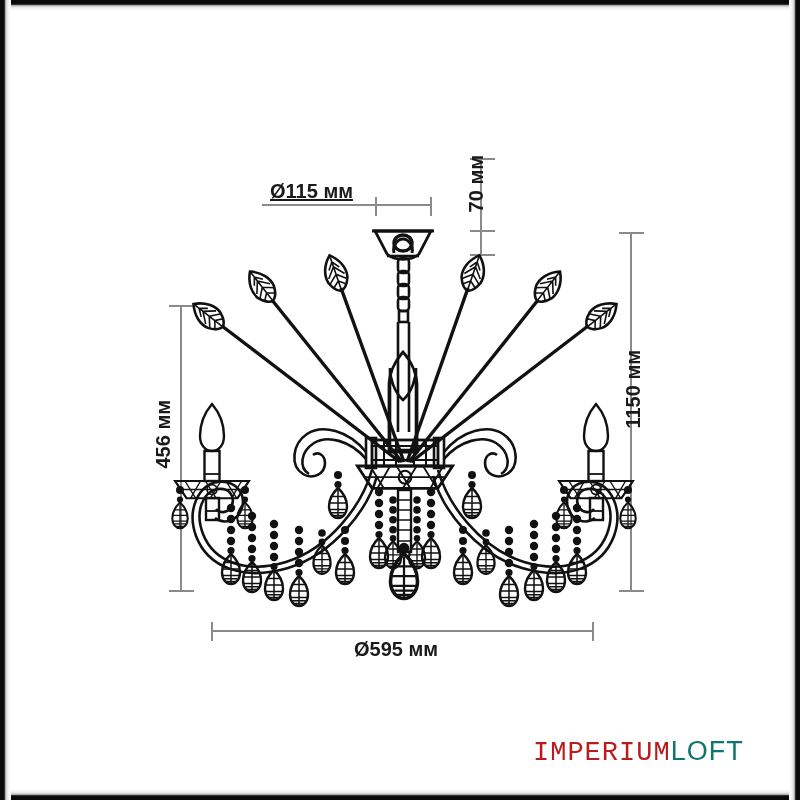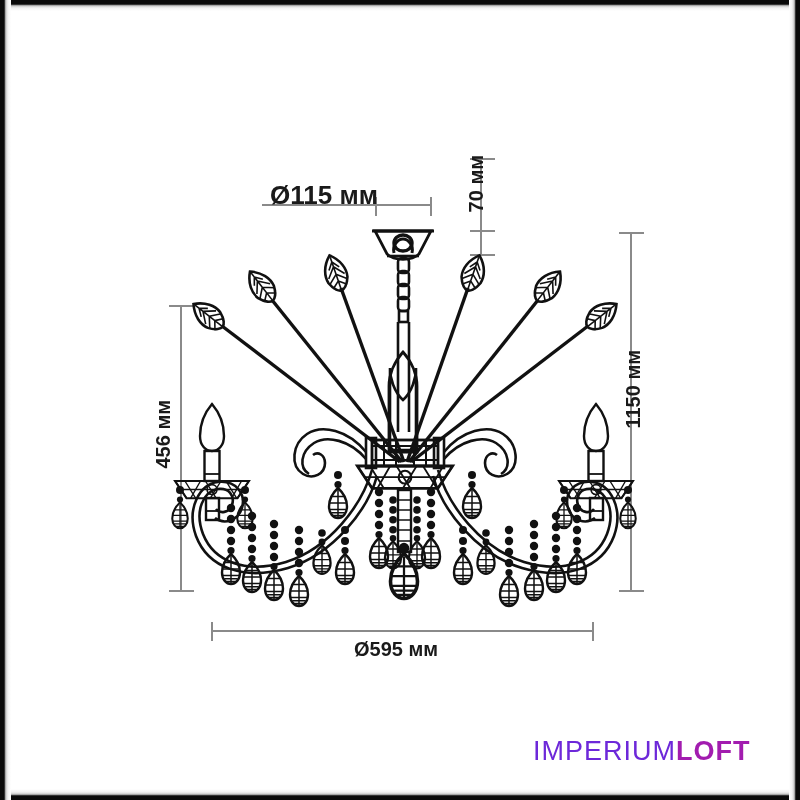--- a/index.html
+++ b/index.html
@@ -15,29 +15,29 @@
       background:linear-gradient(to top,#0a0a0a 0%,#0a0a0a 38%,#9a9a9a 48%,#cfcfcf 56%,#f2f2f2 72%,#ffffff 100%);}
   .frame-left{left:0;top:0;width:11px;height:800px;
       background:linear-gradient(to right,#0a0a0a 0%,#0a0a0a 38%,#9a9a9a 48%,#cfcfcf 56%,#f2f2f2 72%,#ffffff 100%);}
   .frame-right{right:0;top:0;width:11px;height:800px;
       background:linear-gradient(to left,#0a0a0a 0%,#0a0a0a 38%,#9a9a9a 48%,#cfcfcf 56%,#f2f2f2 72%,#ffffff 100%);}
 
   svg.layer{position:absolute;left:0;top:0;width:800px;height:800px;}
 
   .dimtxt{position:absolute;font-weight:700;color:#1a1a1a;white-space:nowrap;
           font-family:"Liberation Sans","DejaVu Sans",sans-serif;}
-  .t-115{left:270px;top:180px;font-size:26px;}
+  .t-115{left:270px;top:180px;font-size:20px;text-decoration:underline;}
   .t-70{left:465px;top:155px;font-size:20px;transform-origin:left top;transform:rotate(-90deg) translate(-100%,0);}
   .t-456{left:152px;top:400px;font-size:20px;transform-origin:left top;transform:rotate(-90deg) translate(-100%,0);}
   .t-1150{left:622px;top:350px;font-size:20px;transform-origin:left top;transform:rotate(-90deg) translate(-100%,0);}
   .t-595{left:354px;top:638px;font-size:20px;}
 
   #logo{position:absolute;left:533px;top:736px;font-size:27px;letter-spacing:1px;font-weight:400;}
-  #logo .a{color:#6d28d9;}
-  #logo .b{color:#a21caf;font-weight:bold;}
+  #logo .a{color:#b91c1c;font-family:Liberation Mono, monospace;}
+  #logo .b{color:#0f766e;}
 </style>
 </head>
 <body>
 
 <div id="stage">
 
   <svg class="layer">
     <g stroke="#8a8a8a" stroke-width="1.3" fill="none" shape-rendering="crispEdges">
 
       <line x1="262" y1="205" x2="432" y2="205"></line>

